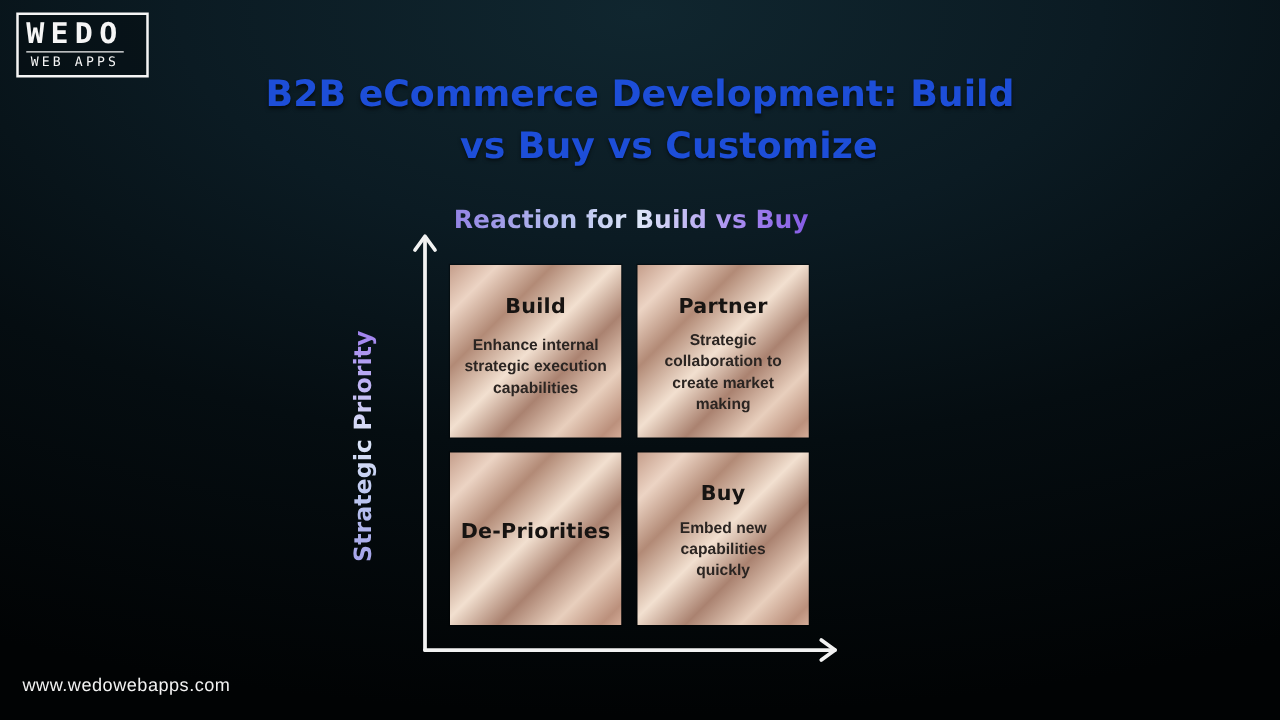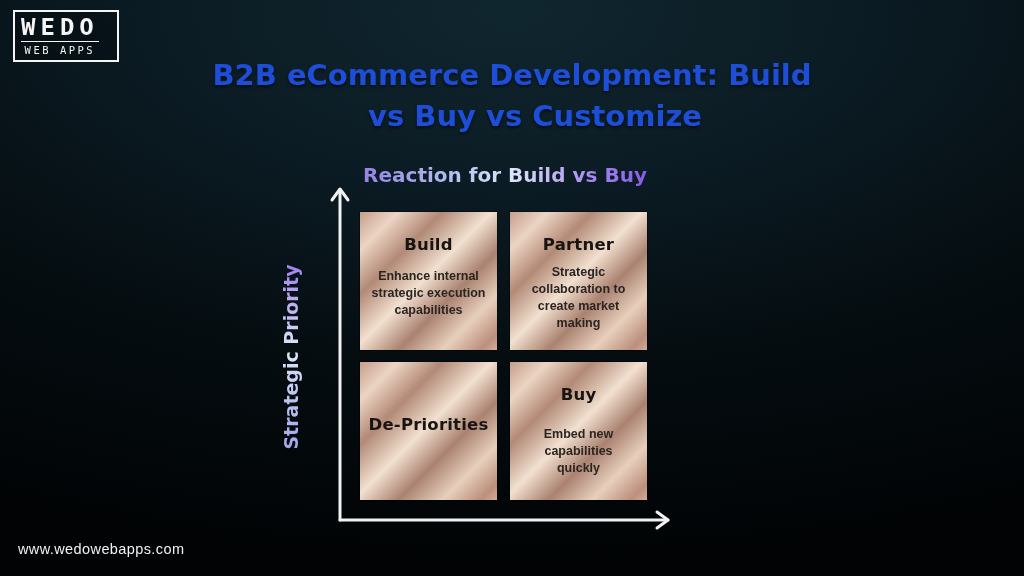--- a/index.html
+++ b/index.html
@@ -103,21 +103,21 @@
   .q-desc {
     font-family: "Liberation Sans", sans-serif;
     font-size: 12.5px;
     font-weight: bold;
     color: #2b2522;
     line-height: 17px;
     margin-top: 12px;
   }
   .q-tl .q-desc { max-width: 121px; text-align: center; }
   .q-tr .q-desc { max-width: 110px; margin-top: 8px; }
-  .q-br .q-desc { max-width: 95px;  margin-top: 20px; }
+  .q-br .q-desc { max-width: 95px;  margin-top: 8px; }
 
   
   .y-label {
     position: absolute; left: 131px; top: 344px;
     width: 320px; height: 26px;
     text-align: center;
     font-size: 19px;
     line-height: 26px;
     transform: rotate(-90deg);
   }

